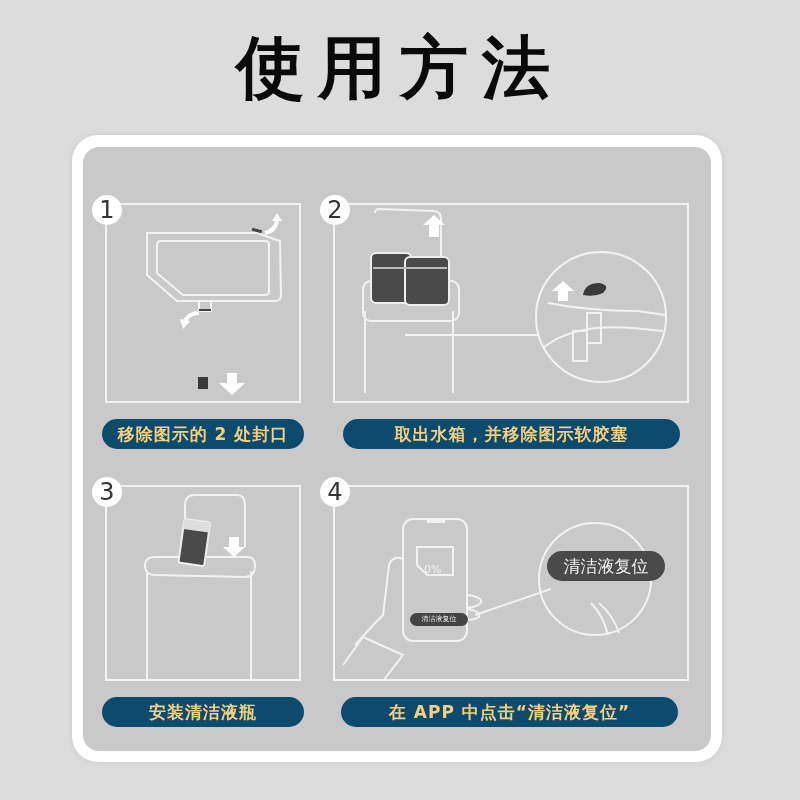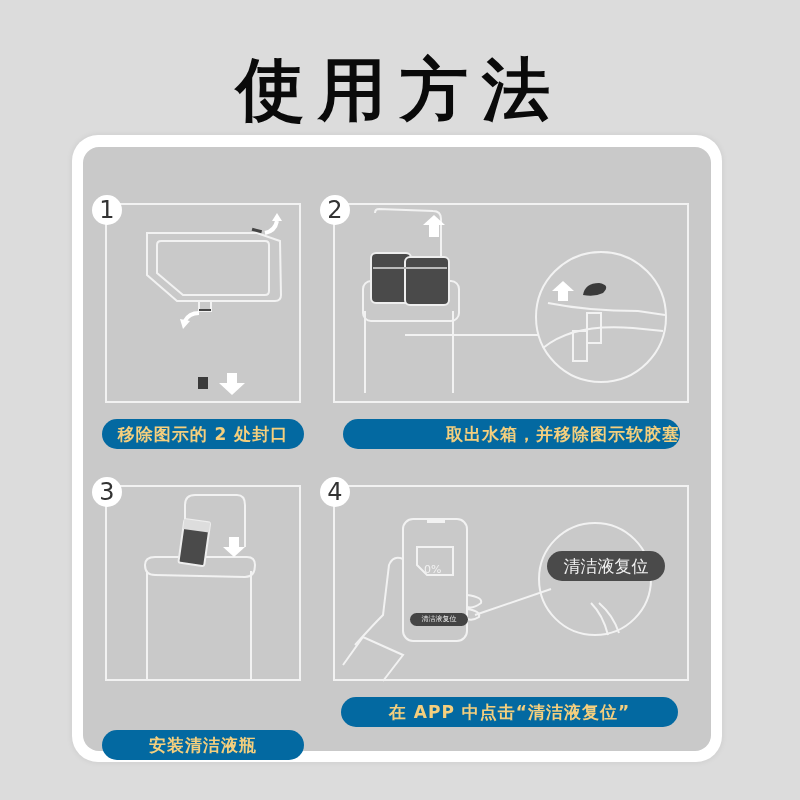--- a/index.html
+++ b/index.html
@@ -1,27 +1,27 @@
 <!DOCTYPE html>
 <html><head>
 <meta charset="utf-8">
 <style>
   html, body { margin:0; padding:0; }
   body { width:800px; height:800px; background:#dcdcdc; position:relative; overflow:hidden;
          font-family:"DejaVu Sans", sans-serif; }
   .title { position:absolute; left:0; top:28px; width:800px; text-align:center;
-           font-size:68px; font-weight:bold; letter-spacing:14px; color:#0a0a0a; line-height:80px;margin-top:22px; }
+           font-size:68px; font-weight:bold; letter-spacing:14px; color:#0a0a0a; line-height:80px; }
   .outer { position:absolute; left:72px; top:135px; width:650px; height:627px;
            background:#ffffff; border-radius:26px; box-shadow:0 0 6px rgba(0,0,0,0.08); }
   .inner { position:absolute; left:83px; top:147px; width:628px; height:604px;
            background:#c9c9c9; border-radius:16px; }
   .frame { position:absolute; border:2px solid #f2f2f2; box-sizing:border-box; }
   .num { position:absolute; width:30px; height:30px; border-radius:50%; background:#ffffff;
          color:#333; font-size:24px; line-height:30px; text-align:center; font-family:"DejaVu Sans", sans-serif; }
-  .pill { position:absolute; height:30px; border-radius:15px; background:#0369a1;
+  .pill { position:absolute; height:30px; border-radius:15px; background:#0c4a6e;
           color:#f4cf7e; font-weight:bold; font-size:17px; line-height:30px; text-align:center; letter-spacing:1px; }
   svg { position:absolute; overflow:visible; }
 </style>
 </head>
 <body>
 
 <div class="title">使用方法</div>
 
 <div class="outer"></div>
 <div class="inner"></div>
@@ -59,37 +59,37 @@
   <line x1="72" y1="132" x2="205" y2="132" stroke="#f2f2f2" stroke-width="2"></line>
   <circle cx="268" cy="114" r="65" fill="none" stroke="#f2f2f2" stroke-width="2"></circle>
   <path d="M210 145 Q240 120 300 125 L330 128" fill="none" stroke="#f2f2f2" stroke-width="2"></path>
   <path d="M215 100 Q255 108 305 108 L332 112" fill="none" stroke="#f2f2f2" stroke-width="2"></path>
   <rect x="240" y="128" width="14" height="30" fill="none" stroke="#f2f2f2" stroke-width="2"></rect>
   <rect x="254" y="110" width="14" height="30" fill="none" stroke="#f2f2f2" stroke-width="2"></rect>
   <rect x="225" y="86" width="10" height="12" fill="#fff"></rect>
   <polygon points="219,88 241,88 230,78" fill="#fff"></polygon>
   <path d="M250 92 Q252 80 266 80 Q278 82 270 90 Q262 94 250 92 Z" fill="#3a3a3a"></path>
 </svg>
-<div class="pill" style="left:343px;top:419px;width:337px;text-align:right;">取出水箱，并移除图示软胶塞</div>
+<div class="pill" style="left:343px;top:419px;width:337px;">取出水箱，并移除图示软胶塞</div>
 
 <div class="frame" style="left:105px;top:485px;width:196px;height:196px;"></div>
 <div class="num" style="left:92px;top:477px;">3</div>
 <svg style="left:105px;top:485px;" width="196" height="196">
   <path d="M80 70 L80 20 Q80 10 90 10 L132 10 Q140 10 140 20 L140 62" fill="none" stroke="#f2f2f2" stroke-width="2"></path>
   <path d="M40 80 Q40 72 50 72 L142 72 Q150 72 150 80 Q150 92 140 92 L50 90 Q40 90 40 80 Z" fill="none" stroke="#f2f2f2" stroke-width="2"></path>
   <line x1="42" y1="86" x2="42" y2="196" stroke="#f2f2f2" stroke-width="2"></line>
   <line x1="146" y1="86" x2="146" y2="196" stroke="#f2f2f2" stroke-width="2"></line>
   <g transform="rotate(8 92 60)">
     <rect x="76" y="36" width="26" height="44" rx="2" fill="#4a4a4a" stroke="#eee" stroke-width="2"></rect>
     <rect x="76" y="36" width="26" height="10" fill="#ddd"></rect>
   </g>
   <rect x="124" y="52" width="10" height="10" fill="#fff"></rect>
   <polygon points="118,62 140,62 129,72" fill="#fff"></polygon>
 </svg>
-<div class="pill" style="left:102px;top:730px;width:202px;">安装清洁液瓶</div>
+<div class="pill" style="left:102px;top:697px;width:202px;">安装清洁液瓶</div>
 
 <div class="frame" style="left:333px;top:485px;width:356px;height:196px;"></div>
 <div class="num" style="left:320px;top:477px;">4</div>
 <svg style="left:333px;top:485px;" width="356" height="196">
   <rect x="70" y="34" width="64" height="122" rx="10" fill="none" stroke="#f2f2f2" stroke-width="2"></rect>
   <rect x="94" y="34" width="18" height="4" fill="#f2f2f2"></rect>
   <path d="M84 62 L120 62 L120 90 L94 90 L84 80 Z" fill="none" stroke="#f2f2f2" stroke-width="2"></path>
   <path d="M22 160 Q40 140 50 130 L56 80 Q60 70 70 74 M134 110 Q150 112 148 118 Q140 124 134 122 M134 124 Q148 126 146 132 Q140 136 134 134" fill="none" stroke="#f2f2f2" stroke-width="2"></path>
   <path d="M10 180 L30 152 L70 170 L50 196" fill="none" stroke="#f2f2f2" stroke-width="2"></path>
   <line x1="142" y1="130" x2="218" y2="104" stroke="#f2f2f2" stroke-width="2"></line>

